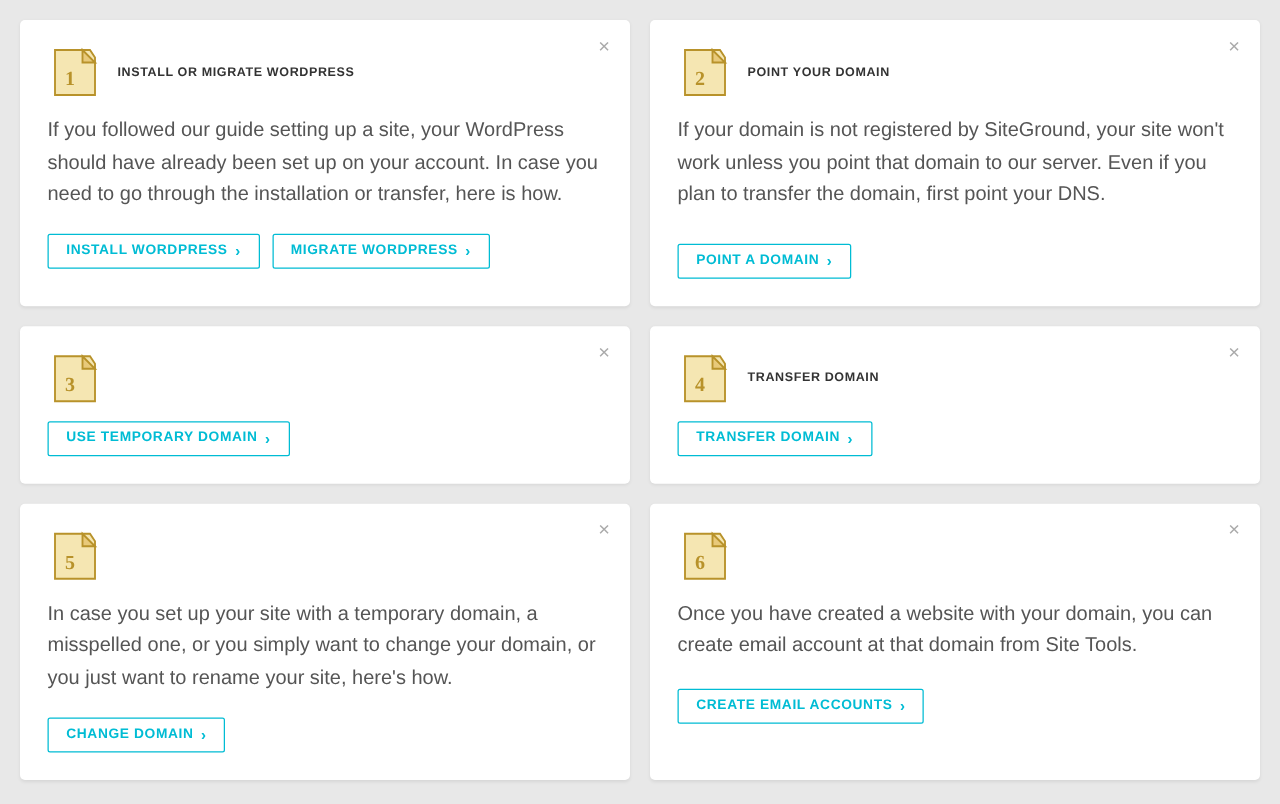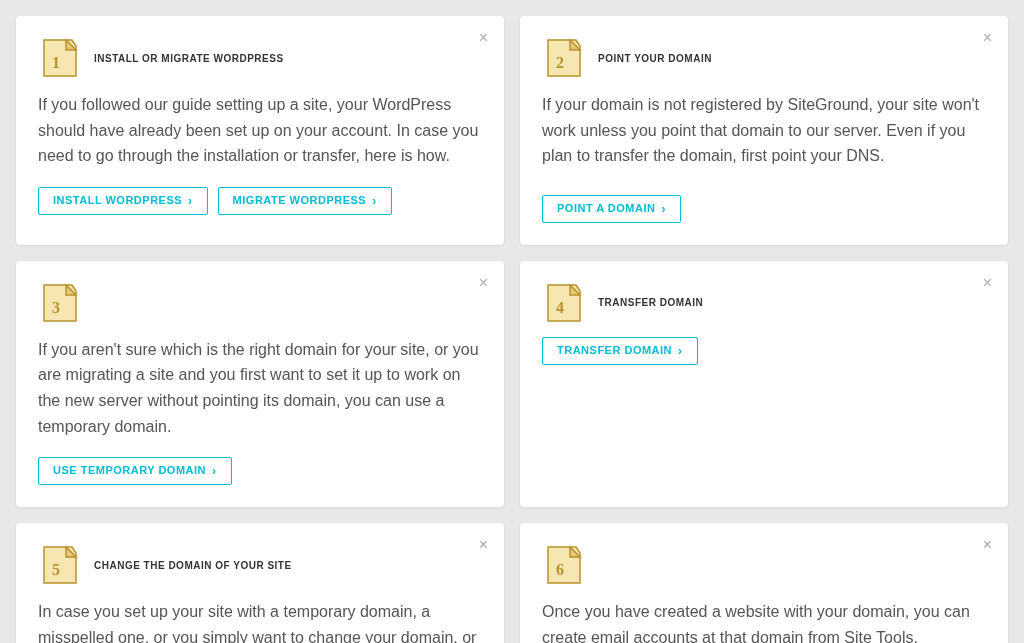--- a/index.html
+++ b/index.html
@@ -132,21 +132,20 @@
     </div>
     <div class="card">
       <button class="card-close">×</button>
       <div class="card-header">
         <div class="card-icon"><svg class="num-badge" viewBox="0 0 44 44" xmlns="http://www.w3.org/2000/svg">
     <polygon points="6,4 34,4 38,10 38,40 6,40" fill="#f5e6b2" stroke="#b8922a" stroke-width="1.5"></polygon>
     <polygon points="28,4 38,14 28,14" fill="#e8c97a" stroke="#b8922a" stroke-width="1.5"></polygon>
     <text x="18" y="32" font-size="16" font-weight="bold" fill="#b8922a" font-family="Georgia,serif" text-anchor="middle">3</text>
   </svg></div>
       </div>
-      <p class="card-body">If you aren't sure which is the right domain for your site, or you are migrating a site and you first want to set it up to work on the new server without pointing its domain, you can use a temporary domain.</p>
       <div style="display: flex; gap: 10px; flex-wrap: wrap;">
         <button class="card-btn">
           <span>USE TEMPORARY DOMAIN</span>
           <span class="chevron">›</span>
         </button>
       </div>
     </div>
     <div class="card">
       <button class="card-close">×</button>
       <div class="card-header">
@@ -165,40 +164,39 @@
       </div>
     </div>
     <div class="card">
       <button class="card-close">×</button>
       <div class="card-header">
         <div class="card-icon"><svg class="num-badge" viewBox="0 0 44 44" xmlns="http://www.w3.org/2000/svg">
     <polygon points="6,4 34,4 38,10 38,40 6,40" fill="#f5e6b2" stroke="#b8922a" stroke-width="1.5"></polygon>
     <polygon points="28,4 38,14 28,14" fill="#e8c97a" stroke="#b8922a" stroke-width="1.5"></polygon>
     <text x="18" y="32" font-size="16" font-weight="bold" fill="#b8922a" font-family="Georgia,serif" text-anchor="middle">5</text>
   </svg></div>
-        <span class="card-title">CHANGE THE DOMAIN OF YOUR SITE</span>
       </div>
       <p class="card-body">In case you set up your site with a temporary domain, a misspelled one, or you simply want to change your domain, or you just want to rename your site, here's how.</p>
       <div style="display: flex; gap: 10px; flex-wrap: wrap;">
         <button class="card-btn">
           <span>CHANGE DOMAIN</span>
           <span class="chevron">›</span>
         </button>
       </div>
     </div>
     <div class="card">
       <button class="card-close">×</button>
       <div class="card-header">
         <div class="card-icon"><svg class="num-badge" viewBox="0 0 44 44" xmlns="http://www.w3.org/2000/svg">
     <polygon points="6,4 34,4 38,10 38,40 6,40" fill="#f5e6b2" stroke="#b8922a" stroke-width="1.5"></polygon>
     <polygon points="28,4 38,14 28,14" fill="#e8c97a" stroke="#b8922a" stroke-width="1.5"></polygon>
     <text x="18" y="32" font-size="16" font-weight="bold" fill="#b8922a" font-family="Georgia,serif" text-anchor="middle">6</text>
   </svg></div>
       </div>
-      <p class="card-body">Once you have created a website with your domain, you can create email accounts at that domain from Site Tools.</p>
+      <p class="card-body">Once you have created a website with your domain, you can create email account at that domain from Site Tools.</p>
       <div style="display: flex; gap: 10px; flex-wrap: wrap;">
         <button class="card-btn">
           <span>CREATE EMAIL ACCOUNTS</span>
           <span class="chevron">›</span>
         </button>
       </div>
     </div>
   </div>
 
 </body></html>

